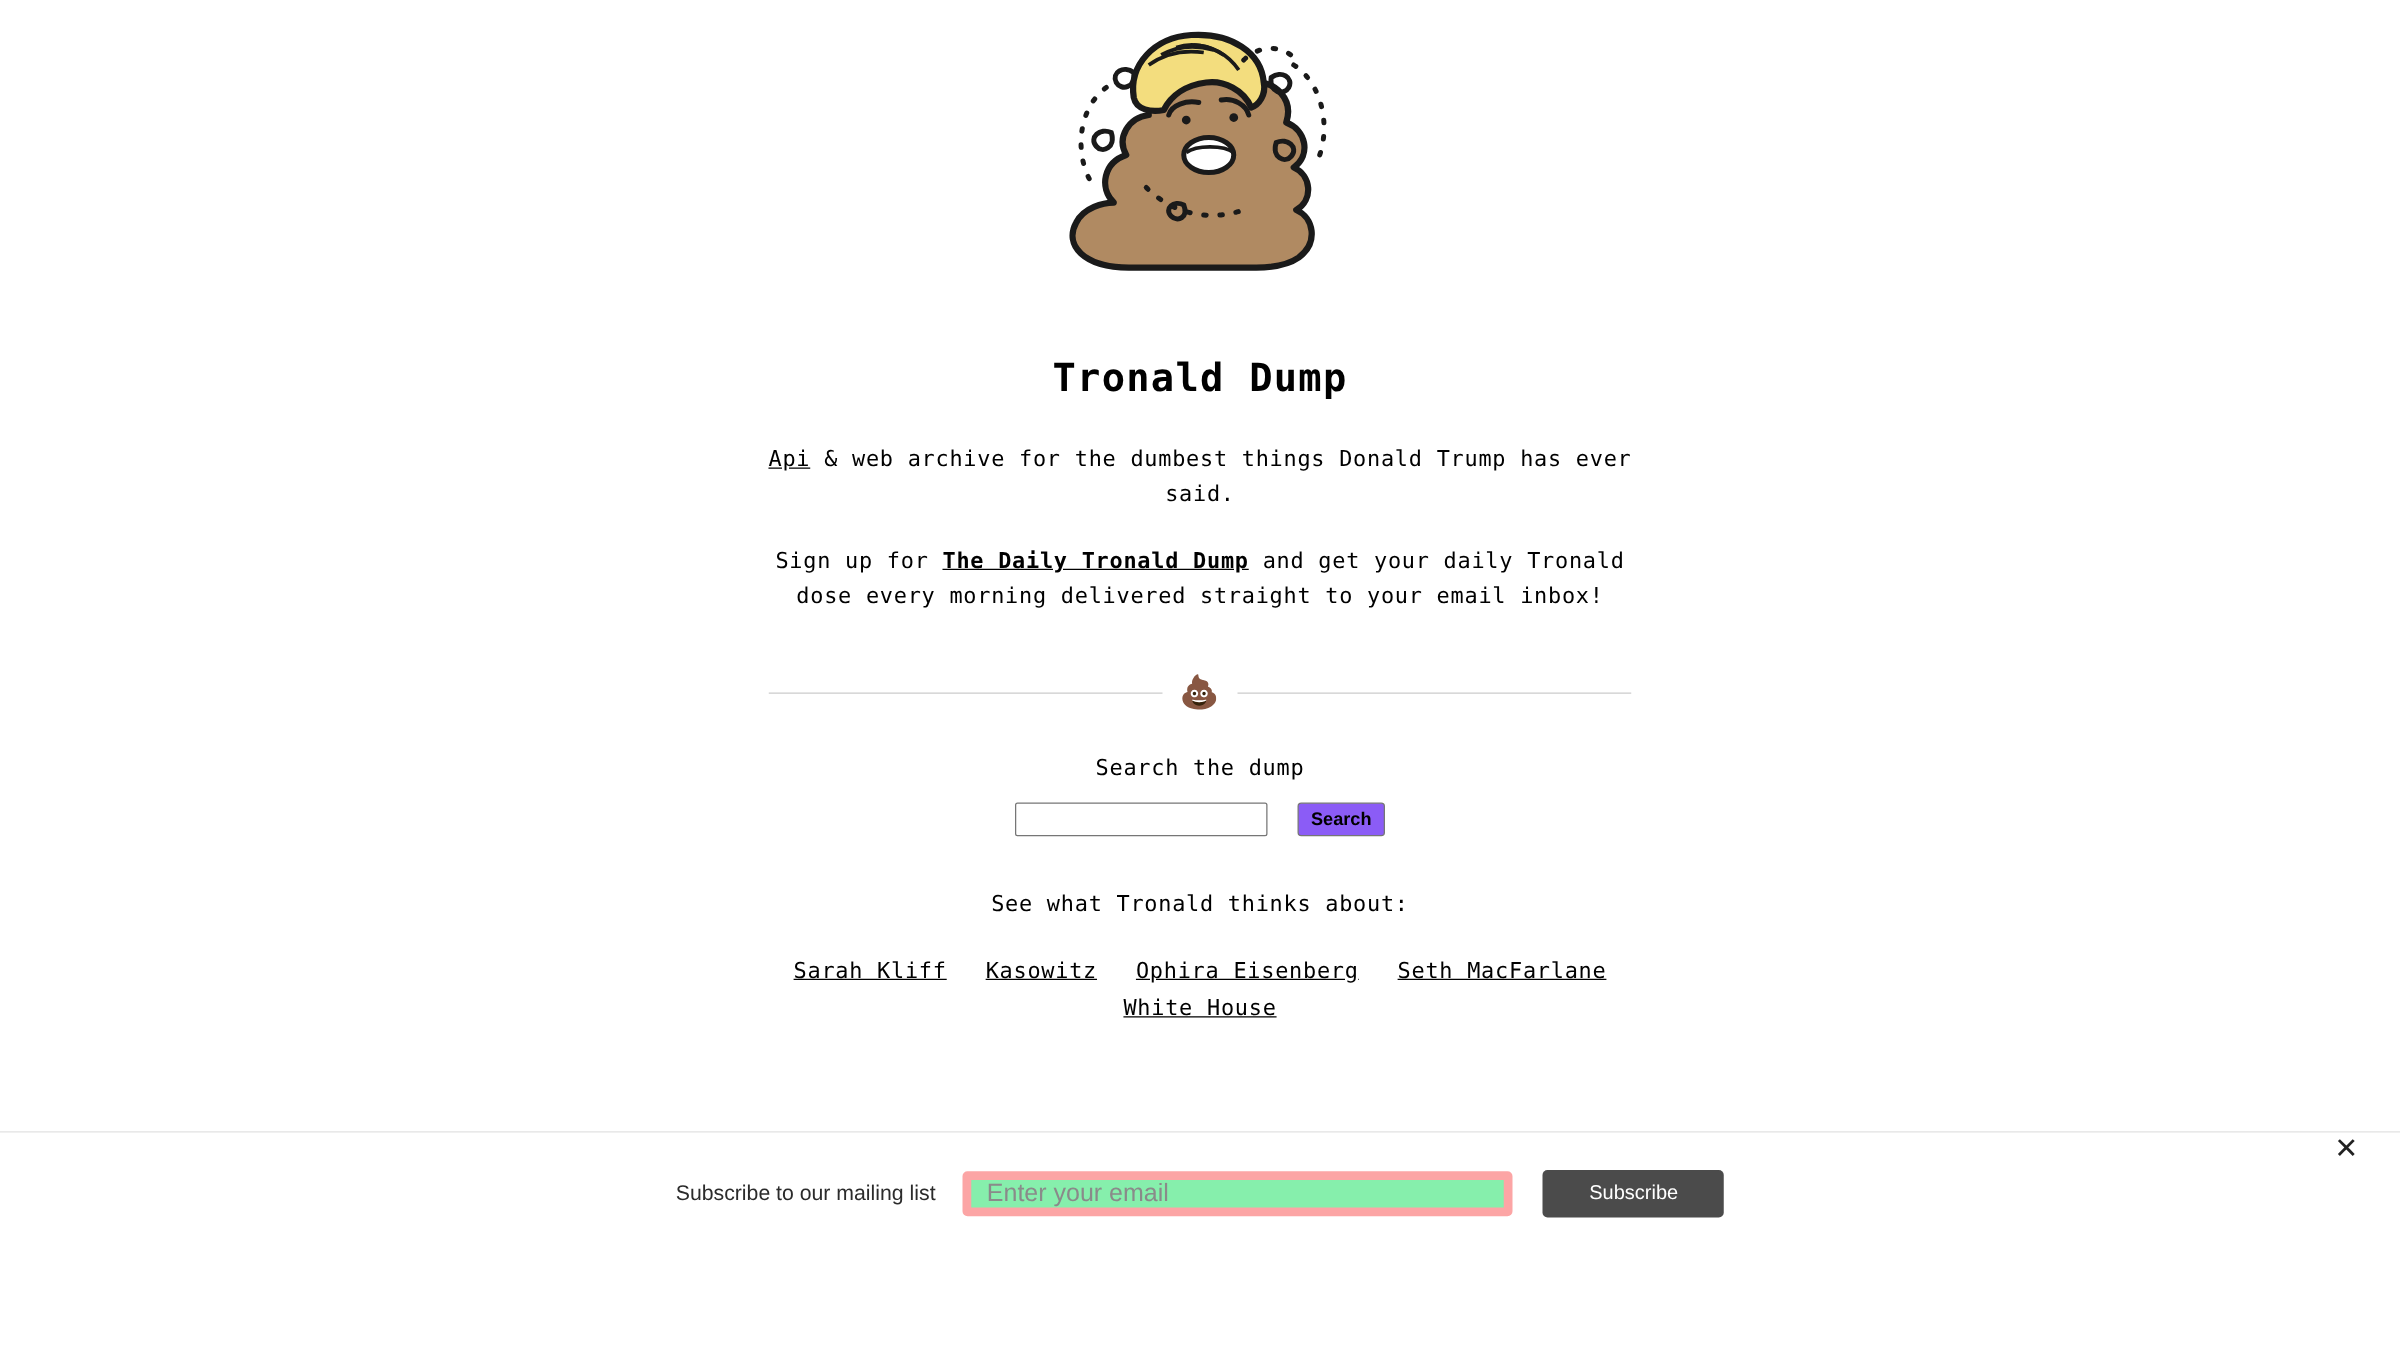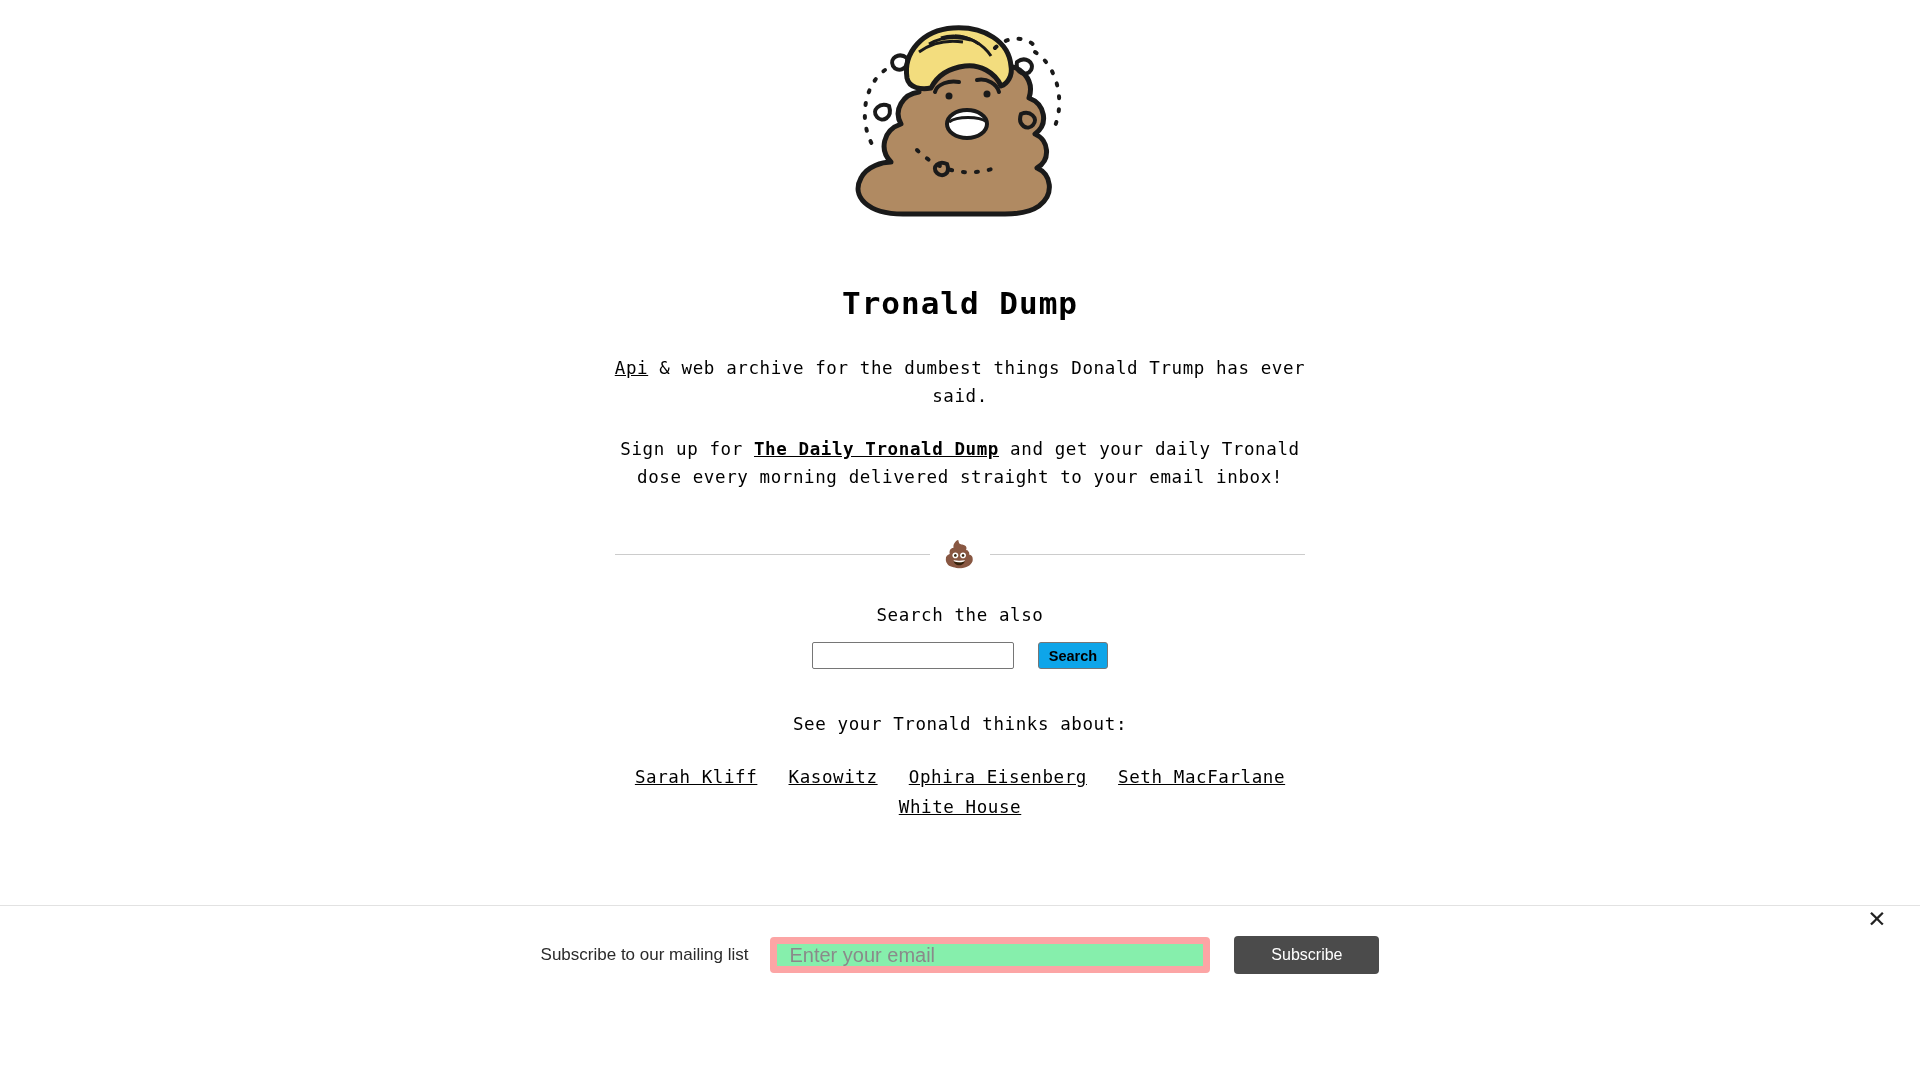--- a/index.html
+++ b/index.html
@@ -131,21 +131,21 @@
     padding: 0 4px;
     box-sizing: content-box;
     outline: none;
   }
   .search-button {
     margin-left: 24px;
     height: 27px;
     padding: 0 10px;
     border: 1px solid #767676;
     border-radius: 3px;
-    background: #0ea5e9;
+    background: #8b5cf6;
     font-family: "Liberation Sans", sans-serif;
     font-size: 14.5px;
     font-weight: bold;
     color: #000;
     cursor: pointer;
   }
 
   
   .topics-label {
     text-align: center;
@@ -278,27 +278,27 @@
     <p class="p1"><a class="link" href="#">Api</a><span> &amp; web archive for the dumbest things Donald Trump has ever said.</span></p>
     <p class="p3"><span>Sign up for </span><a class="link-bold" href="#">The Daily Tronald Dump</a><span> and get your daily Tronald dose every morning delivered straight to your email inbox!</span></p>
   </div>
 
   <div class="divider">
     <span class="rule"></span>
     <span class="poo">💩</span>
     <span class="rule"></span>
   </div>
 
-  <div class="search-label">Search the also</div>
+  <div class="search-label">Search the dump</div>
   <div class="search-row">
     <input class="search-input" type="text" placeholder="" style="">
     <button class="search-button">Search</button>
   </div>
 
-  <div class="topics-label">See your Tronald thinks about:</div>
+  <div class="topics-label">See what Tronald thinks about:</div>
   <div class="topics-list">
     <a href="#">Sarah Kliff</a>
     <a href="#">Kasowitz</a>
     <a href="#">Ophira Eisenberg</a>
     <a href="#">Seth MacFarlane</a>
     <a href="#">White House</a>
   </div>
 
   <div class="mailbar">
     <div class="mailbar-inner">

